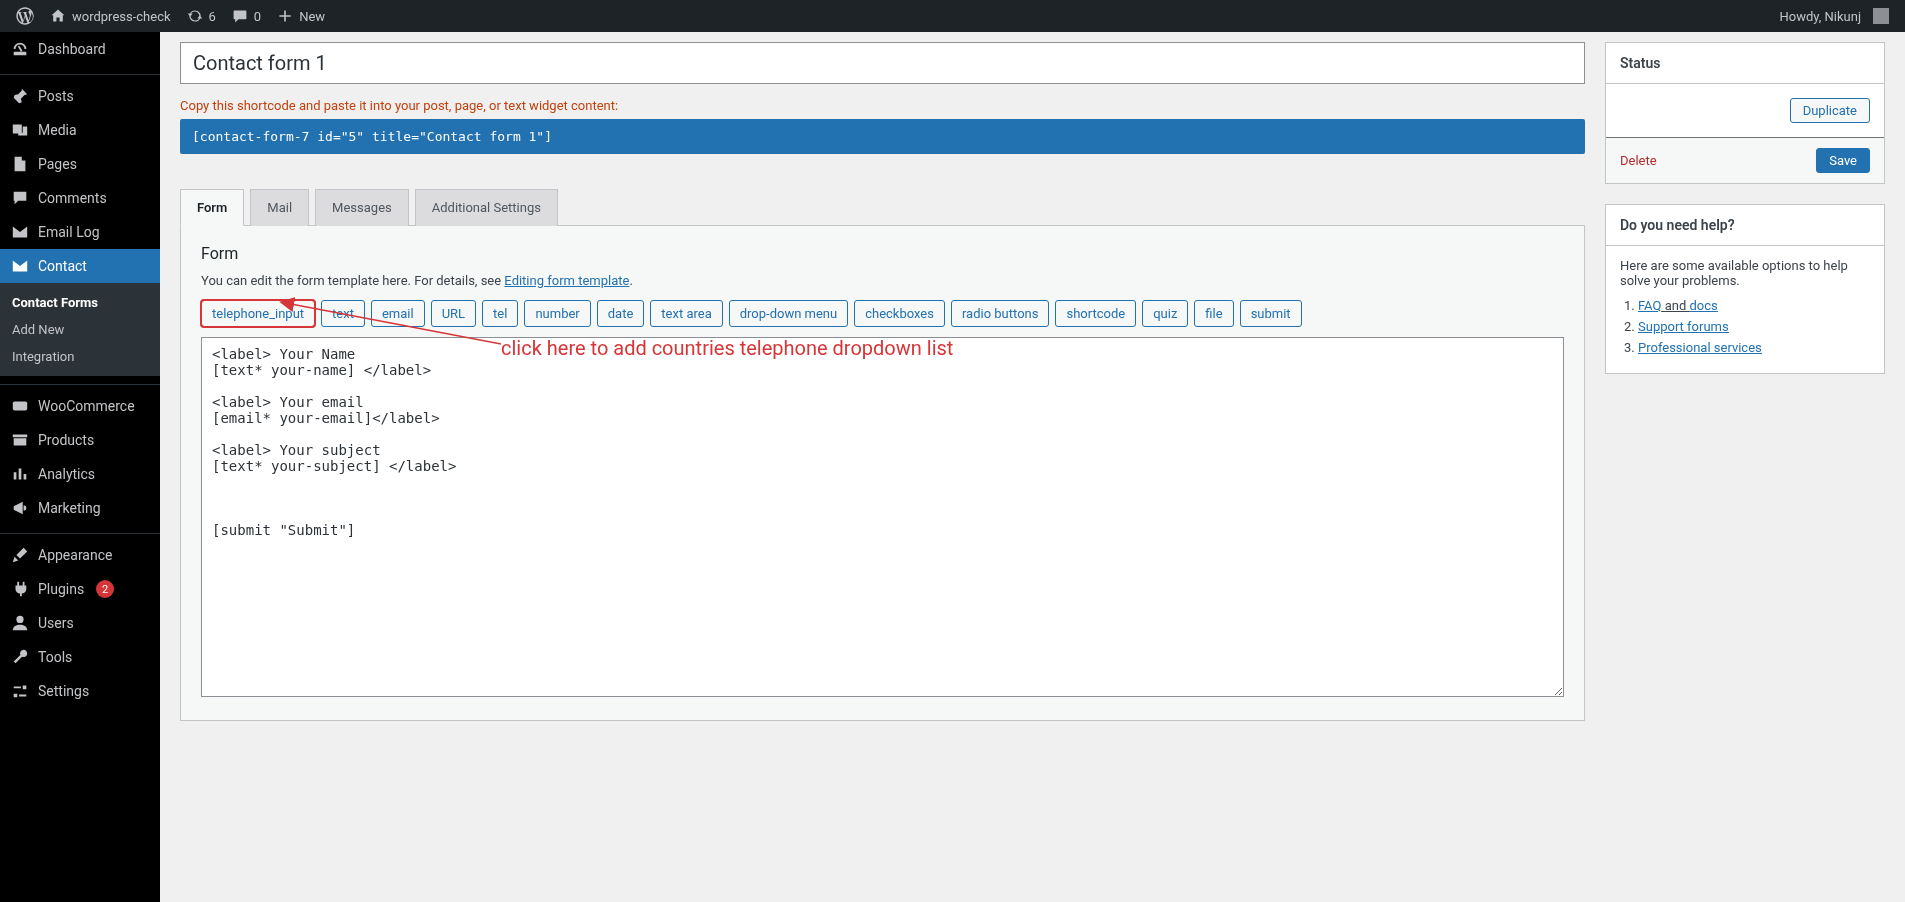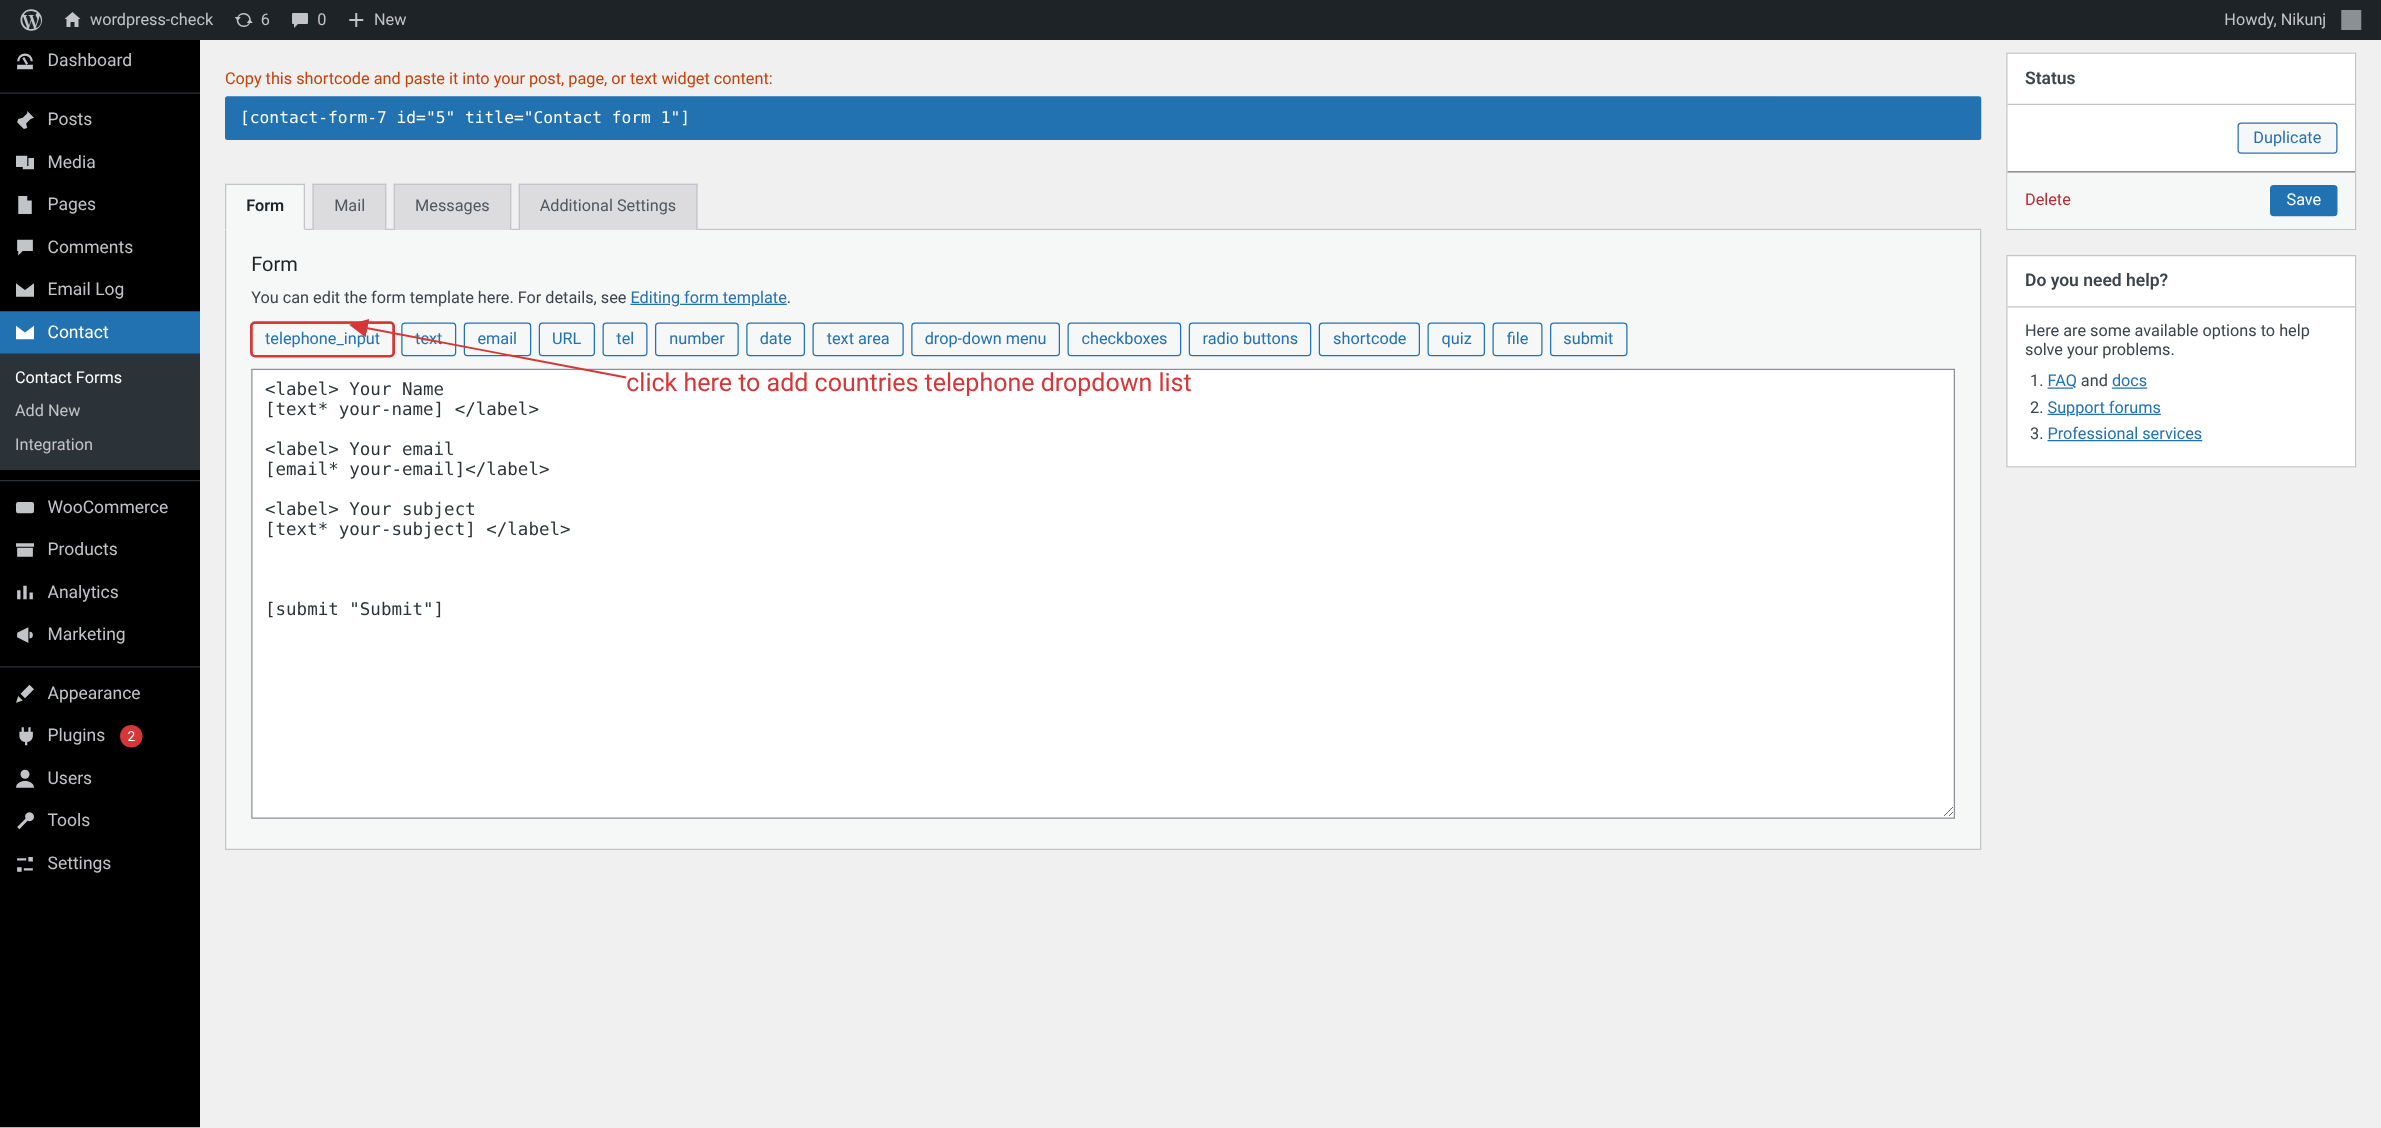--- a/index.html
+++ b/index.html
@@ -18,21 +18,21 @@
 
 
 .sidebar { width: 160px; background: #000000; color: #c3c4c7; display: flex; flex-direction: column; font-size: 14px; }
 .menu-item { display: flex; align-items: center; gap: 8px; padding: 8px 10px; cursor: pointer; color: #c3c4c7; }
 .menu-item.current { background: #2271b1; color: #fff; position: relative; }
 .menu-item.current::after { content: ""; position: absolute; right: -8px; top: 50%; margin-top: -8px; border: 8px solid transparent; border-right-color: #f0f0f1; }
 .menu-sep { height: 5px; background: transparent; border-bottom: 1px solid #2c3338; margin: 4px 0; }
 .menu-icon { width: 20px; text-align: center; font-size: 16px; display: inline-flex; align-items: center; justify-content: center; }
 .submenu { background: #2c3338; padding: 6px 0; }
 .submenu-item { padding: 6px 12px; color: #c3c4c7; font-size: 13px; cursor: pointer; }
-.submenu-item.current { color: #fff; font-weight: 400; }
+.submenu-item.current { color: #fff; font-weight: 700; }
 .upd-badge { display:inline-flex; align-items:center; justify-content:center; min-width:18px; height:18px; padding:0 5px; border-radius:9px; background:#d63638; color:#fff; font-size:11px; margin-left:4px; }
 
 
 .main { flex:1; padding: 10px 20px 0 20px; overflow: auto; }
 .cols { display:flex; gap:20px; align-items:flex-start; }
 .col-main { flex:1; min-width:0; }
 .col-side { width:280px; }
 
 .title-input { width:100%; font-size:20px; padding:8px 12px; border:1px solid #8c8f94; background:#fff; color:#2c3338; }
 .shortcode-hint { color:#c2410c; margin:14px 0 6px; font-size:13px; }
@@ -61,21 +61,21 @@
 
 .postbox { background:#fff; border:1px solid #c3c4c7; margin-bottom:20px; }
 .postbox-header { padding:12px 14px; font-size:14px; font-weight:600; border-bottom:1px solid #c3c4c7; }
 .postbox-body { padding:12px 14px; font-size:13px; }
 .postbox-foot { display:flex; justify-content:space-between; align-items:center; padding:10px 14px; border-top:1px solid #737373; background:#f6f7f7; }
 .btn { border:1px solid #2271b1; color:#2271b1; background:#f6f7f7; padding:4px 12px; border-radius:3px; cursor:pointer; font-size:13px; }
 .btn-primary { background:#2271b1; color:#fff; }
 .link-del { color:#b32d2e; cursor:pointer; }
 .dup-row { display:flex; justify-content:flex-end; padding:14px; }
 .help-list { list-style:decimal; padding-left:18px; margin-top:10px; }
-.help-list li { margin-bottom:6px; }
+.help-list li { margin-bottom:6px;text-decoration:underline; }
 .help-list a { color:#2271b1; text-decoration:underline; }
 </style>
 </head>
 <body>
 
 <div class="app">
 
   <div class="adminbar">
     <div class="adminbar-left">
       <div class="ab-item">
@@ -265,20 +265,21 @@
               <path d="M3 5h8v2H3zM13 4h4v4h-4zM3 13h4v4H3zM9 14h8v2H9z"></path>
             </svg>
           </span>
           <span>Settings</span>
         </div>
     </nav>
 
     <main class="main">
       <div class="cols">
         <div class="col-main">
+          <input class="title-input" value="Contact form 1" style="">
           <div class="shortcode-hint">Copy this shortcode and paste it into your post, page, or text widget content:</div>
           <div class="shortcode-box">[contact-form-7 id="5" title="Contact form 1"]</div>
 
           <div class="tabs">
             <div class="tab active">Form</div>
             <div class="tab">Mail</div>
             <div class="tab">Messages</div>
             <div class="tab">Additional Settings</div>
           </div>
 

